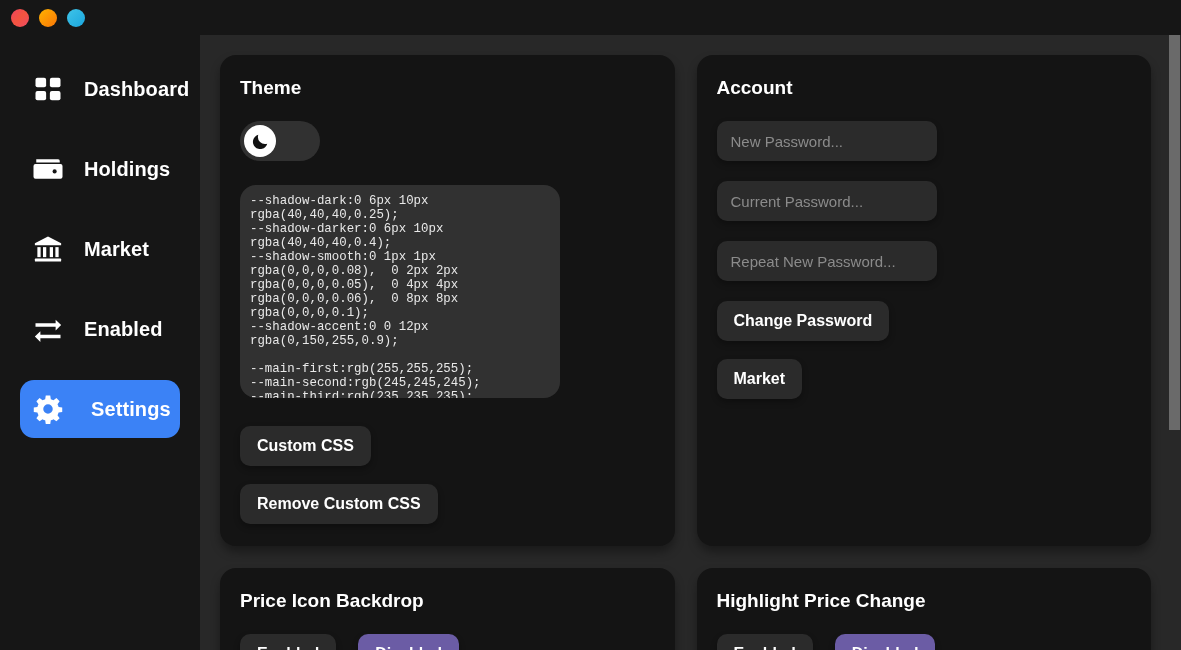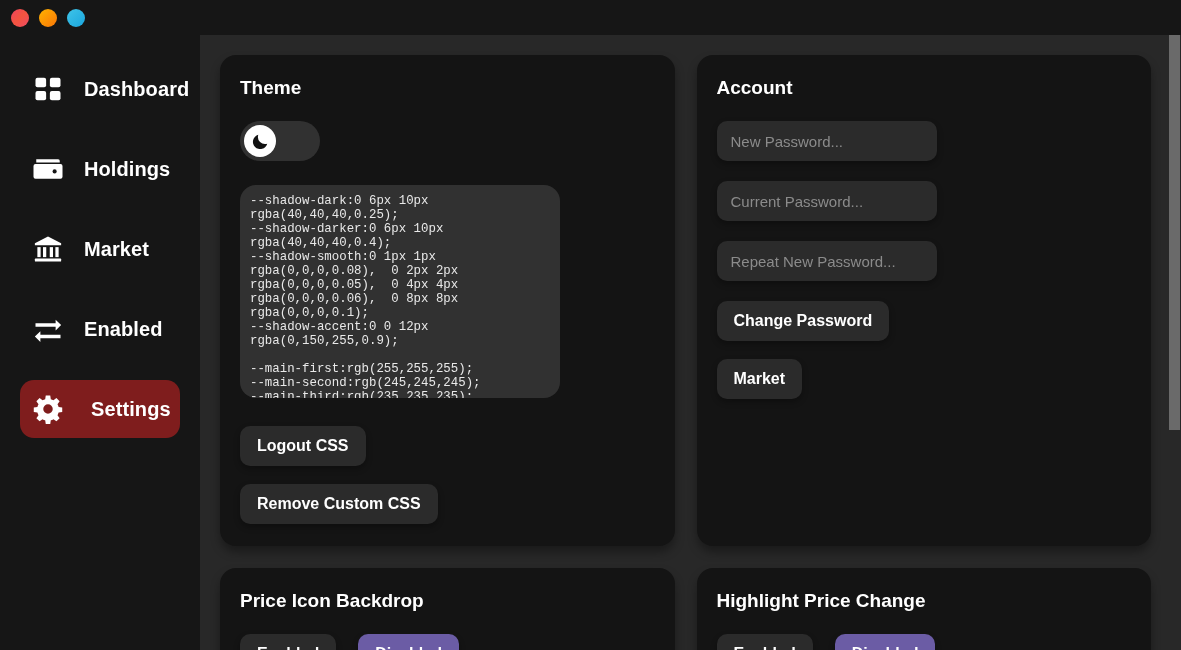--- a/index.html
+++ b/index.html
@@ -25,21 +25,21 @@
   
   .sidebar {
     position:absolute; top:35px; left:0; width:200px; height:615px;
     background:#161616; padding-top:25px;
   }
   .nav-item {
     display:flex; align-items:center; gap:20px;
     height:58px; margin:0 20px 22px 20px; padding:0 12px;
     border-radius:14px; color:#fff; cursor:pointer;
   }
-  .nav-item.active { background:#7f1d1d;gap:27px; }
+  .nav-item.active { background:#3b82f6;gap:27px; }
   .nav-label { font-size:20px; font-weight:bold; letter-spacing:.1px; color:#fff; }
   .nav-icon { width:32px; height:32px; flex:0 0 32px; display:flex; align-items:center; justify-content:center; }
   .nav-icon svg { width:30px; height:30px; fill:#fff; display:block; }
 
   
   .content {
     position:absolute; top:35px; left:200px; width:981px; height:615px;
     background:#282828; overflow:hidden;
   }
   .grid {
@@ -210,21 +210,21 @@
 rgba(0,0,0,0.06),  0 8px 8px
 rgba(0,0,0,0.1);
 --shadow-accent:0 0 12px
 rgba(0,150,255,0.9);
 
 --main-first:rgb(255,255,255);
 --main-second:rgb(245,245,245);
 --main-third:rgb(235,235,235);</textarea>
 
         <div class="btn-row first">
-          <button class="btn">Logout CSS</button>
+          <button class="btn">Custom CSS</button>
         </div>
         <div class="btn-row">
           <button class="btn">Remove Custom CSS</button>
         </div>
       </section>
 
       <section class="panel">
         <div class="panel-title">Account</div>
 
         <input class="field" type="password" placeholder="New Password..." style="">

